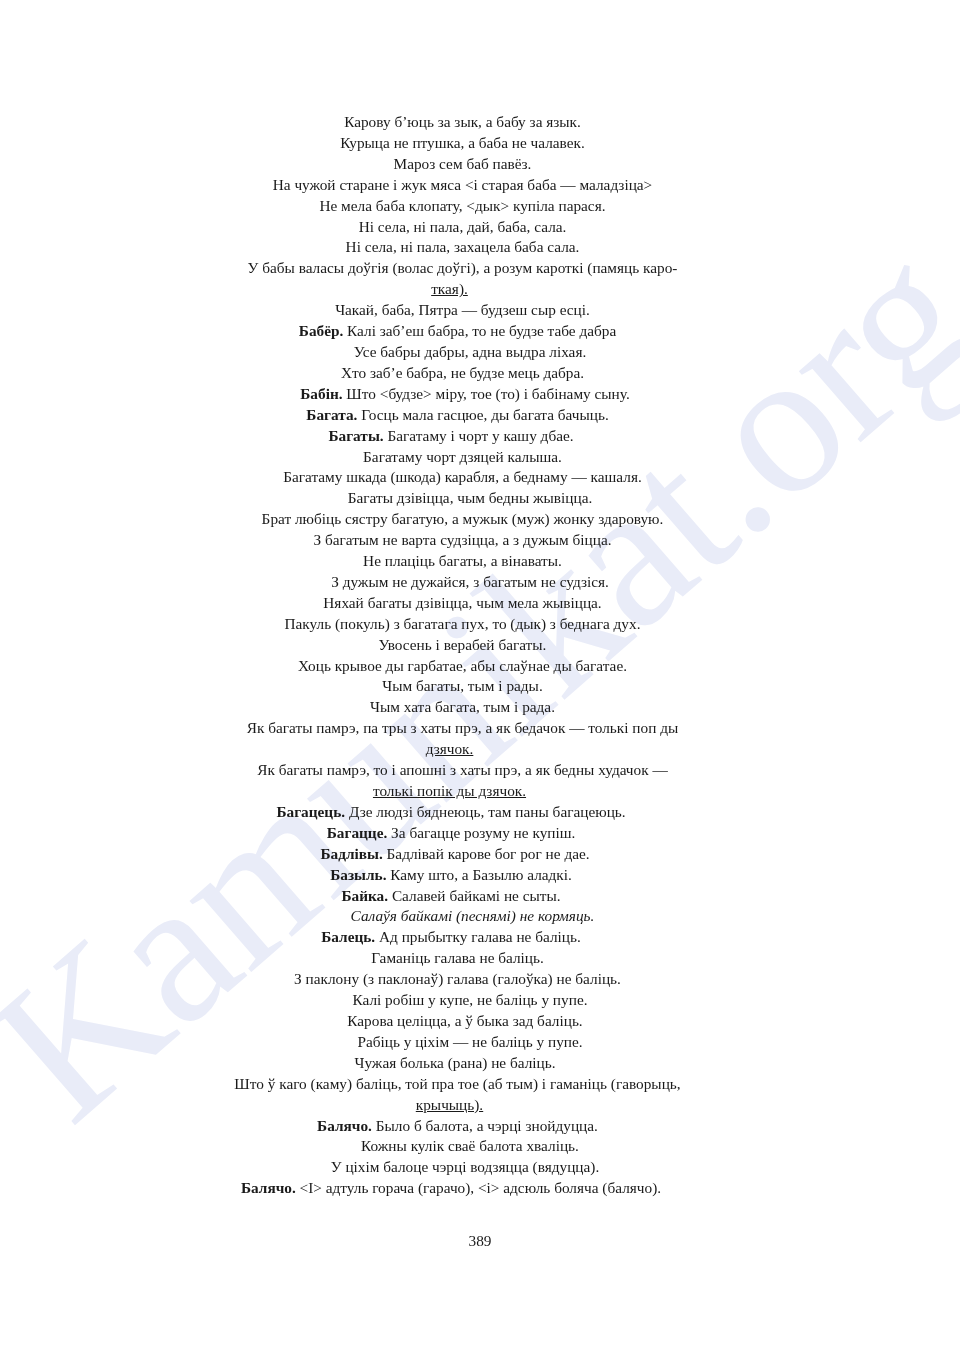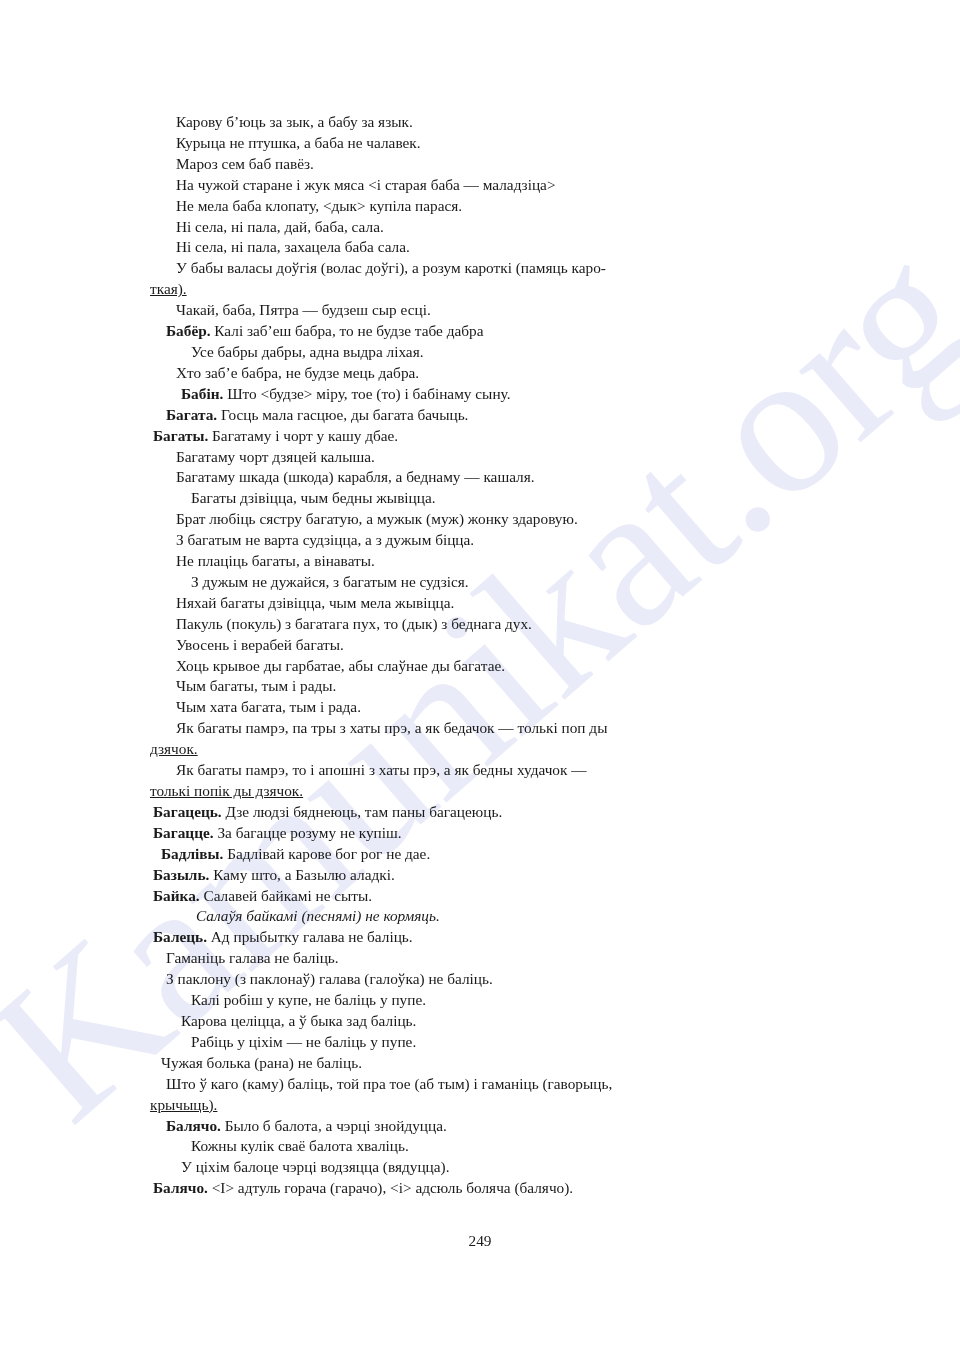--- a/index.html
+++ b/index.html
@@ -52,20 +52,21 @@
     width: 596px;
     z-index: 2;
     font-size: 15.3px;
     line-height: 20.9px;
   }
   .ln {
     margin: 0;
     padding: 0;
     white-space: pre-wrap;
     text-indent: 0;
+    text-align: center;
   }
   
   .i0  { padding-left: 0px; }
   .i1  { padding-left: 8px; }
   .i2  { padding-left: 13px; }
   .i3  { padding-left: 23px; }
   .i4  { padding-left: 28px; }
   .i5  { padding-left: 38px; }
   .i6  { padding-left: 43px; font-style: italic; }
   .ineg { padding-left: 0px; margin-left: -3px; text-decoration: underline; }
@@ -140,15 +141,15 @@
       <p class="ln i5"><span>Рабіць у ціхім — не баліць у пупе.</span></p>
       <p class="ln i1"><span>Чужая болька (рана) не баліць.</span></p>
       <p class="ln i2"><span>Што ў каго (каму) баліць, той пра тое (аб тым) і гаманіць (гаворыць,</span></p>
       <p class="ln ineg"><span>крычыць).</span></p>
       <p class="ln i2"><span class="hw">Балячо.</span><span> Было б балота, а чэрці знойдуцца.</span></p>
       <p class="ln i5"><span>Кожны кулік сваё балота хваліць.</span></p>
       <p class="ln i4"><span>У ціхім балоце чэрці водзяцца (вядуцца).</span></p>
       <p class="ln i0"><span class="hw">Балячо.</span><span> &lt;І&gt; адтуль горача (гарачо), &lt;і&gt; адсюль боляча (балячо).</span></p>
     </div>
 
-  <div id="folio">249</div>
+  <div id="folio">389</div>
 
 </div>
 
 </body></html>

